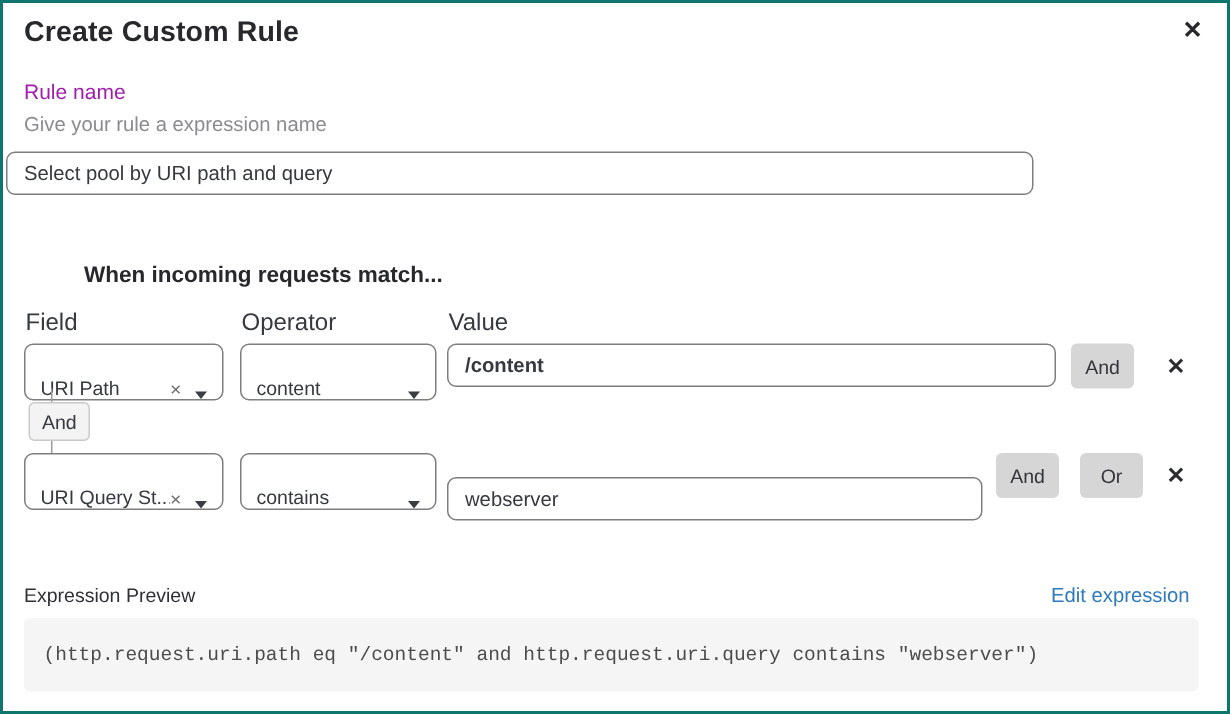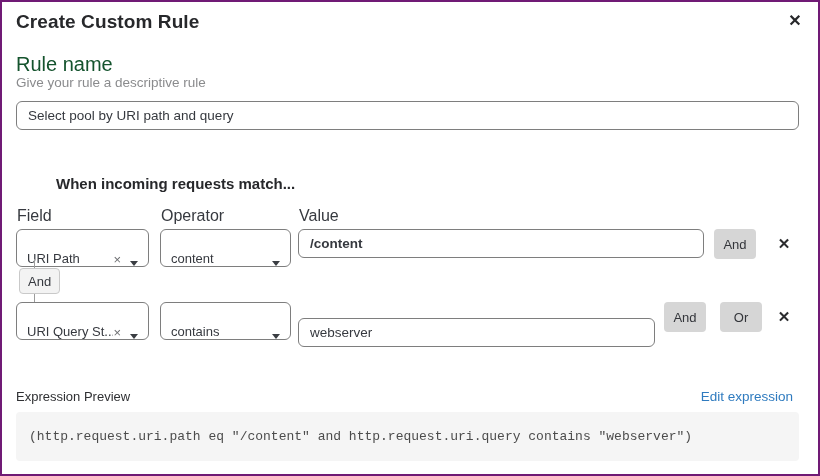--- a/index.html
+++ b/index.html
@@ -4,21 +4,21 @@
 <style>
   * { margin: 0; padding: 0; box-sizing: border-box; }
   html, body { background: #fff; }
   body { font-family: "Liberation Sans", sans-serif; }
 
   .dialog {
     position: relative;
     width: 820px;
     height: 476px;
     background: #ffffff;
-    border: 2px solid #701a75;
+    border: 2px solid #0f766e;
     overflow: hidden;
   }
 
   .abs { position: absolute; }
 
   .dialog-title {
     left: 14px; top: 9px;
     font-size: 19px;
     font-weight: 700;
     color: #27282b;
@@ -29,42 +29,42 @@
     right: 11px; top: 6px;
     width: 24px; height: 24px;
     background: none; border: none;
     font-size: 16px; font-weight: 700;
     color: #27282b;
     cursor: pointer;
     display: flex; align-items: center; justify-content: center;
   }
 
   .section-label {
-    font-size: 20px;
-    color: #14532d;
+    font-size: 14px;
+    color: #a21caf;
   }
   .rule-name-label { left: 14px; top: 51px; }
   .rule-name-hint {
     left: 14px; top: 73px;
     font-size: 13.5px;
     color: #8a8b8d;
   }
 
   .text-input {
     height: 29px;
     border: 1px solid #7e7e7e;
     border-radius: 6px;
     background: #fff;
     padding: 0 11px;
     font-family: "Liberation Sans", sans-serif;
     font-size: 13.5px;
     color: #36393f;
     outline: none;
   }
-  .rule-name-input { left: 14px; top: 99px; width: 783px; }
+  .rule-name-input { left: 2px; top: 99px; width: 685px; }
 
   .match-heading {
     left: 14px; top: 173px;
     font-size: 15px;
     font-weight: 700;
     color: #27282b;
     margin-left: 40px;
   }
 
   .col-label {
@@ -189,21 +189,21 @@
 
 <div class="dialog">
 
   <h1 class="abs dialog-title">Create Custom Rule</h1>
 
   <button class="abs close-btn">
     <span>✕</span>
   </button>
 
   <div class="abs section-label rule-name-label">Rule name</div>
-  <div class="abs rule-name-hint">Give your rule a descriptive rule</div>
+  <div class="abs rule-name-hint">Give your rule a expression name</div>
   <input class="abs text-input rule-name-input" type="text" value="Select pool by URI path and query" style="">
 
   <div class="abs match-heading">When incoming requests match...</div>
 
   <div class="abs col-label col-field">Field</div>
   <div class="abs col-label col-operator">Operator</div>
   <div class="abs col-label col-value">Value</div>
 
   <div class="abs select-box field-select row1">
     <span class="select-label">URI Path</span>

